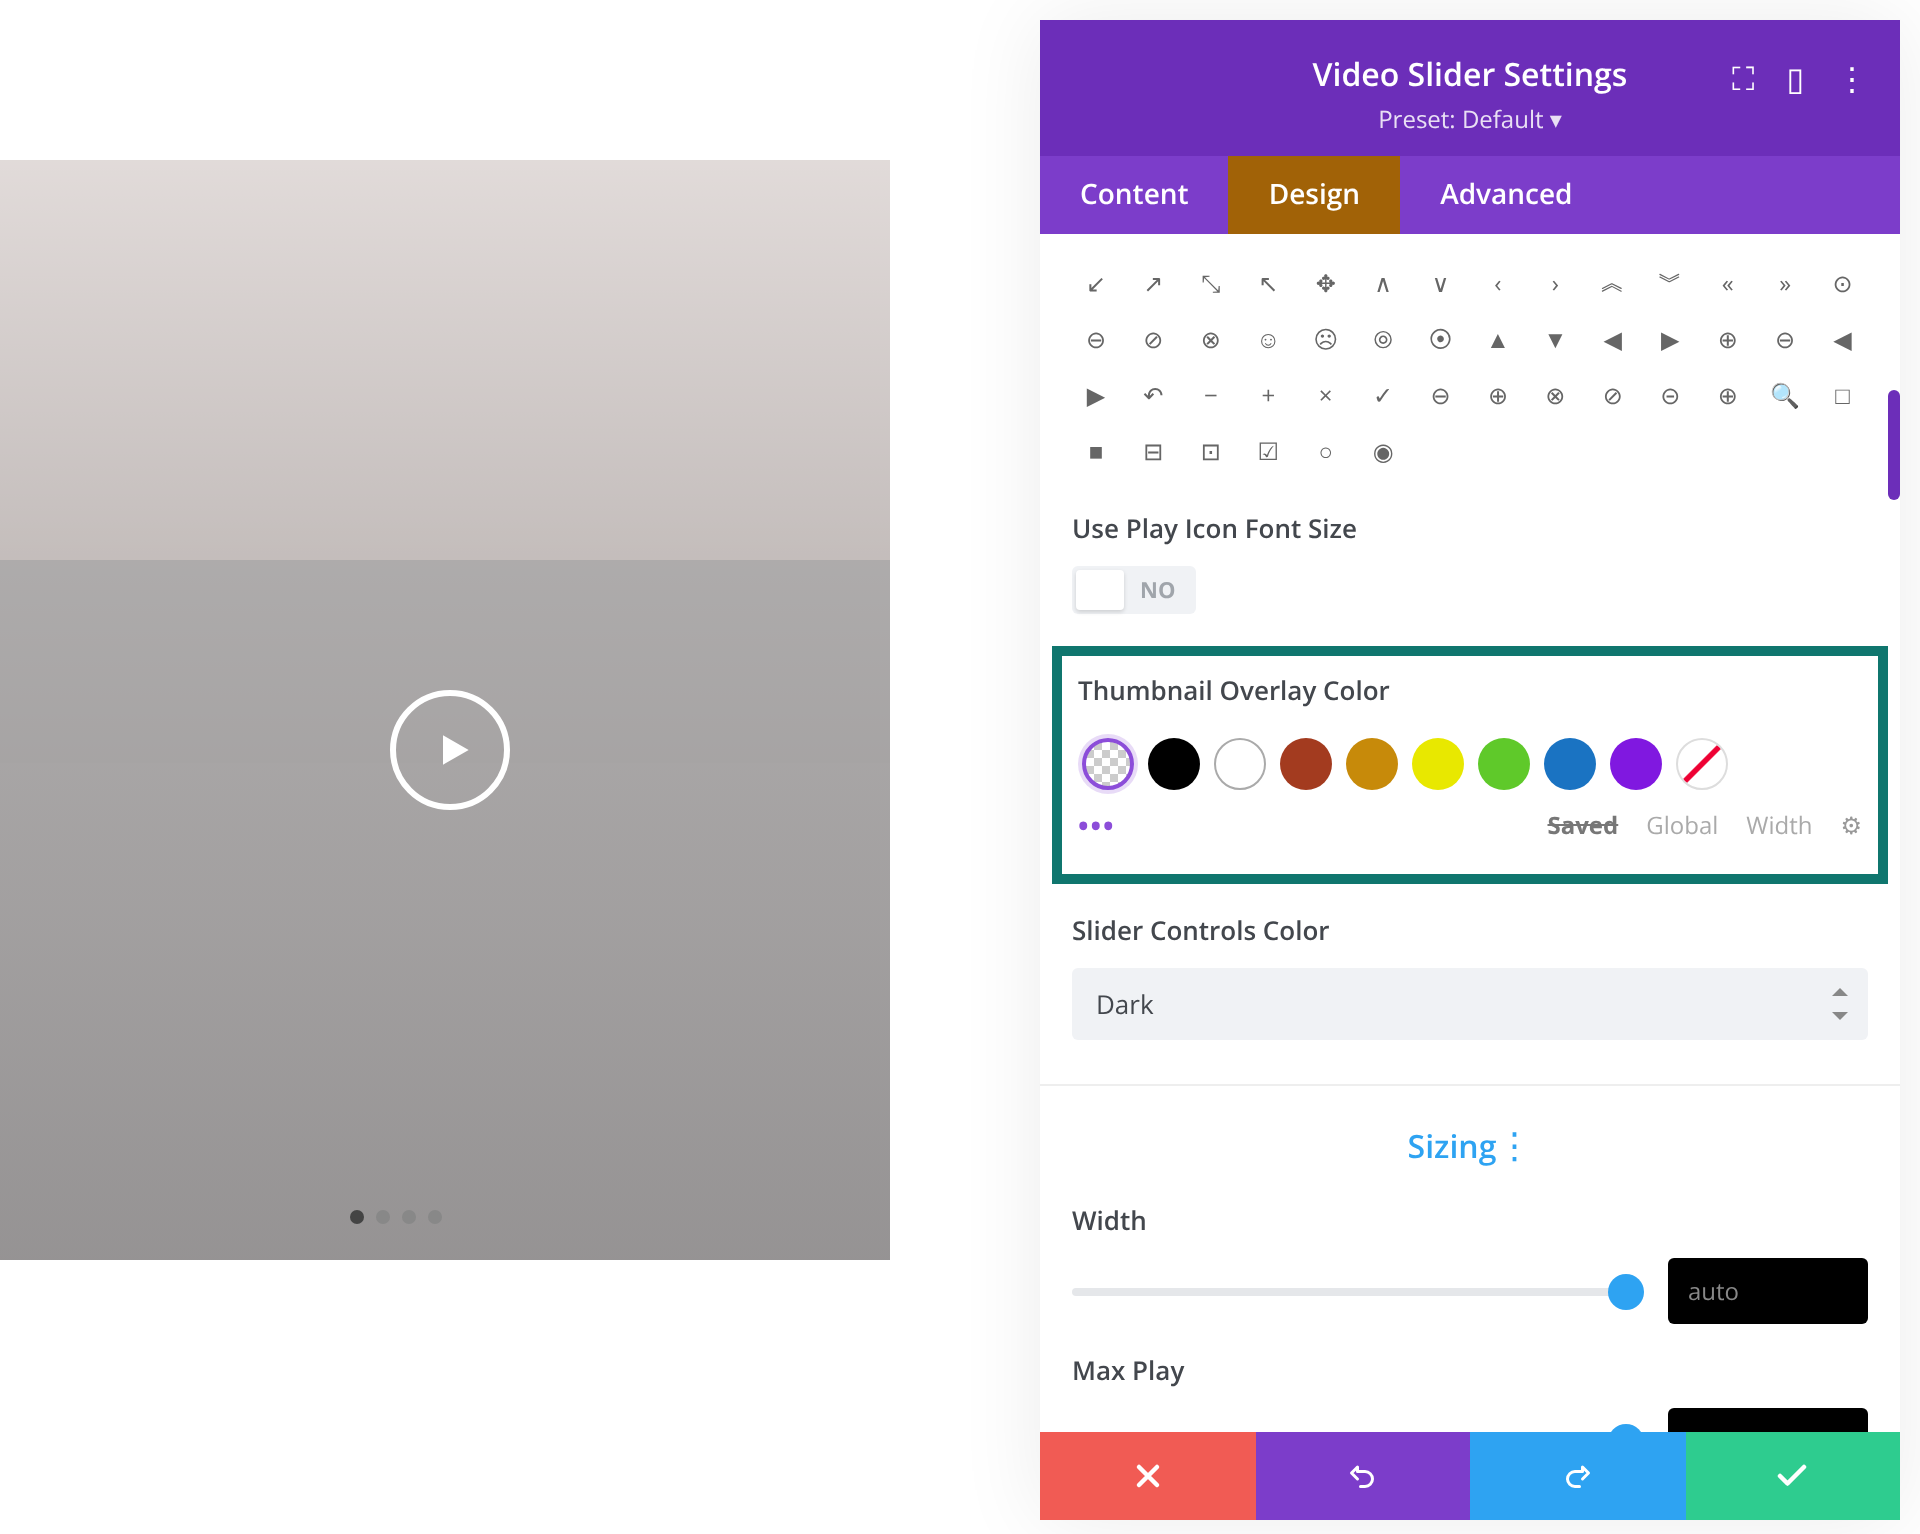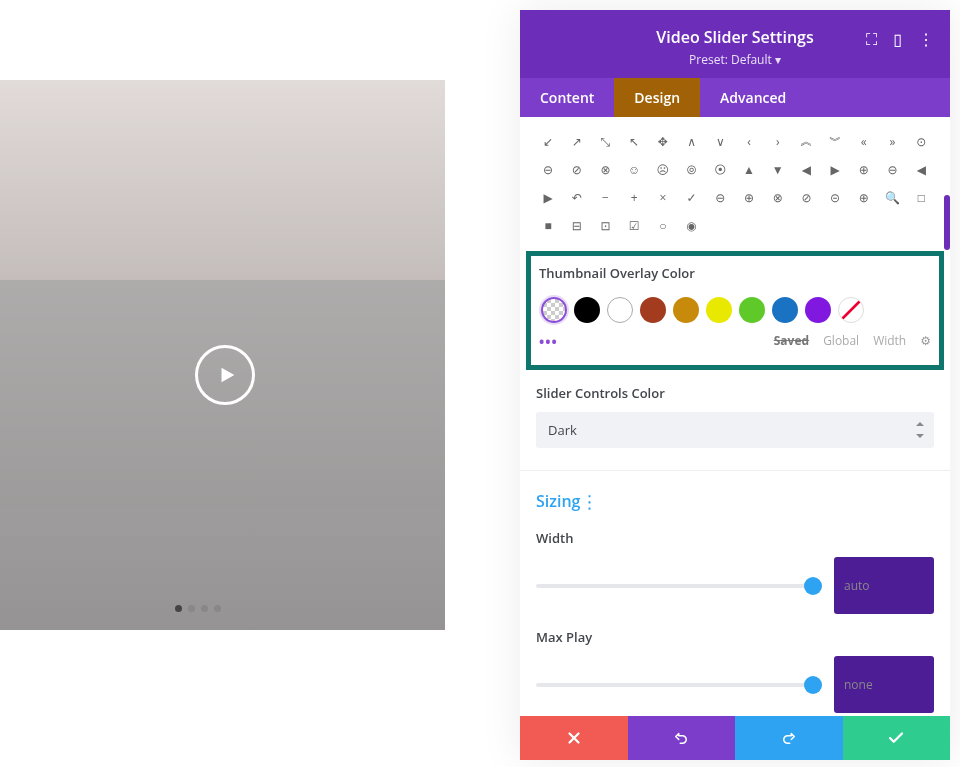--- a/index.html
+++ b/index.html
@@ -264,21 +264,21 @@
       height: 0;
       border: 4px solid transparent;
       border-top-color: #888;
     }
     .section-divider {
       border-top: 1px solid #eee;
       margin: 10px -16px 18px;
     }
     .sizing-header {
       display: flex;
-      justify-content: flex-start;
+      justify-content: center;
       align-items: center;
       margin-bottom: 16px;
     }
     .sizing-header h3 {
       color: #2ea3f2;
       font-size: 16px;
       font-weight: 600;
     }
     .sizing-header .more {
       color: #2ea3f2;
@@ -301,22 +301,22 @@
       position: absolute;
       right: 0;
       top: -7px;
       width: 18px;
       height: 18px;
       background: #2ea3f2;
       border-radius: 50%;
     }
     .range-value {
       width: 100px;
-      background: #4c1d95;
-      padding: 20px 10px;
+      background: #000000;
+      padding: 8px 10px;
       font-size: 12px;
       color: #888;
       border-radius: 3px;
     }
     
     .action-bar {
       display: flex;
       height: 44px;
     }
     .action-btn {
@@ -426,20 +426,27 @@
         <span>🔍</span>
         <span>□</span>
         <span>■</span>
         <span>⊟</span>
         <span>⊡</span>
         <span>☑</span>
         <span>○</span>
         <span>◉</span>
       </div>
 
+    <div>
+      <div class="section-label">Use Play Icon Font Size</div>
+      <div class="toggle-no">
+        <span class="knob"></span>
+        <span class="label">NO</span>
+      </div>
+    </div>
 
     <div class="thumbnail-section">
       <div class="section-label">Thumbnail Overlay Color</div>
       <div class="color-swatches">
         <span class="swatch checker"></span>
         <span class="swatch" style="background:#000"></span>
         <span class="swatch outline" style="background:#fff"></span>
         <span class="swatch" style="background:#a33b1f"></span>
         <span class="swatch" style="background:#c78a0a"></span>
         <span class="swatch" style="background:#e8e800"></span>

